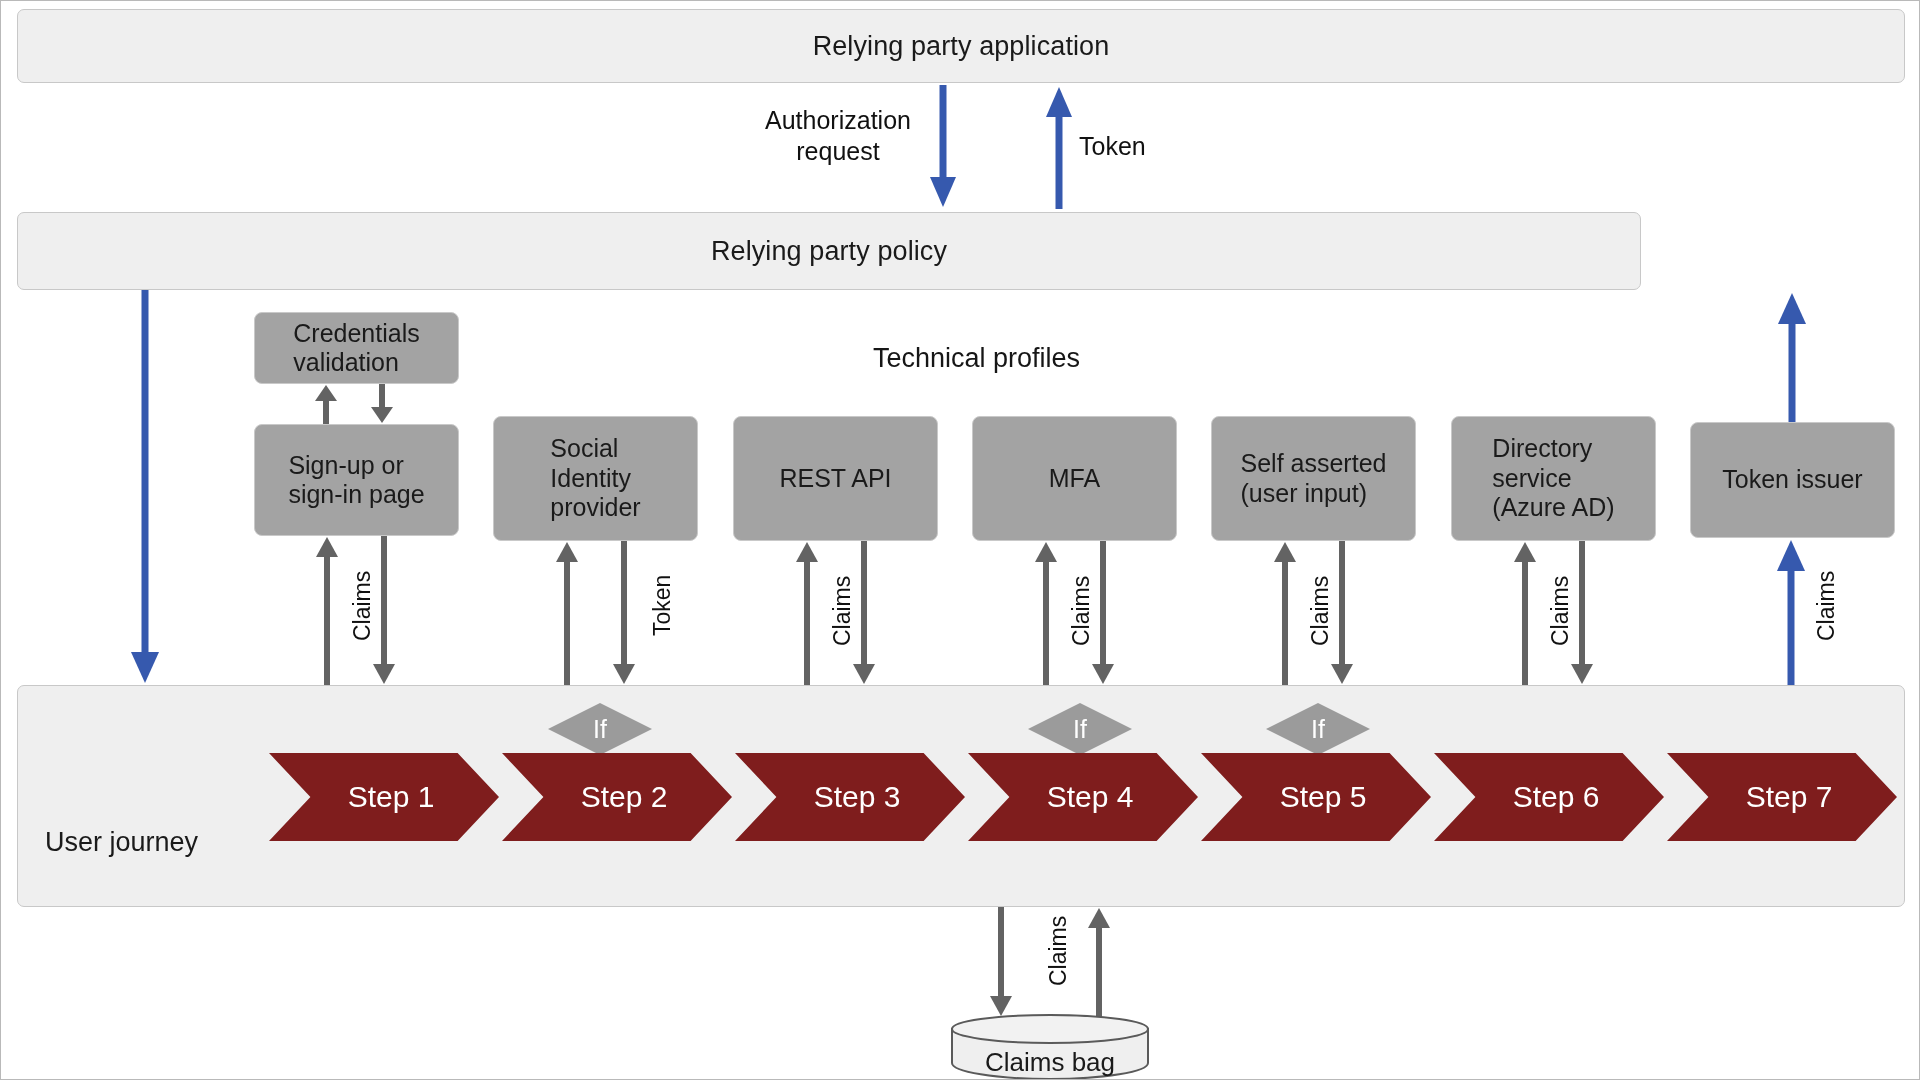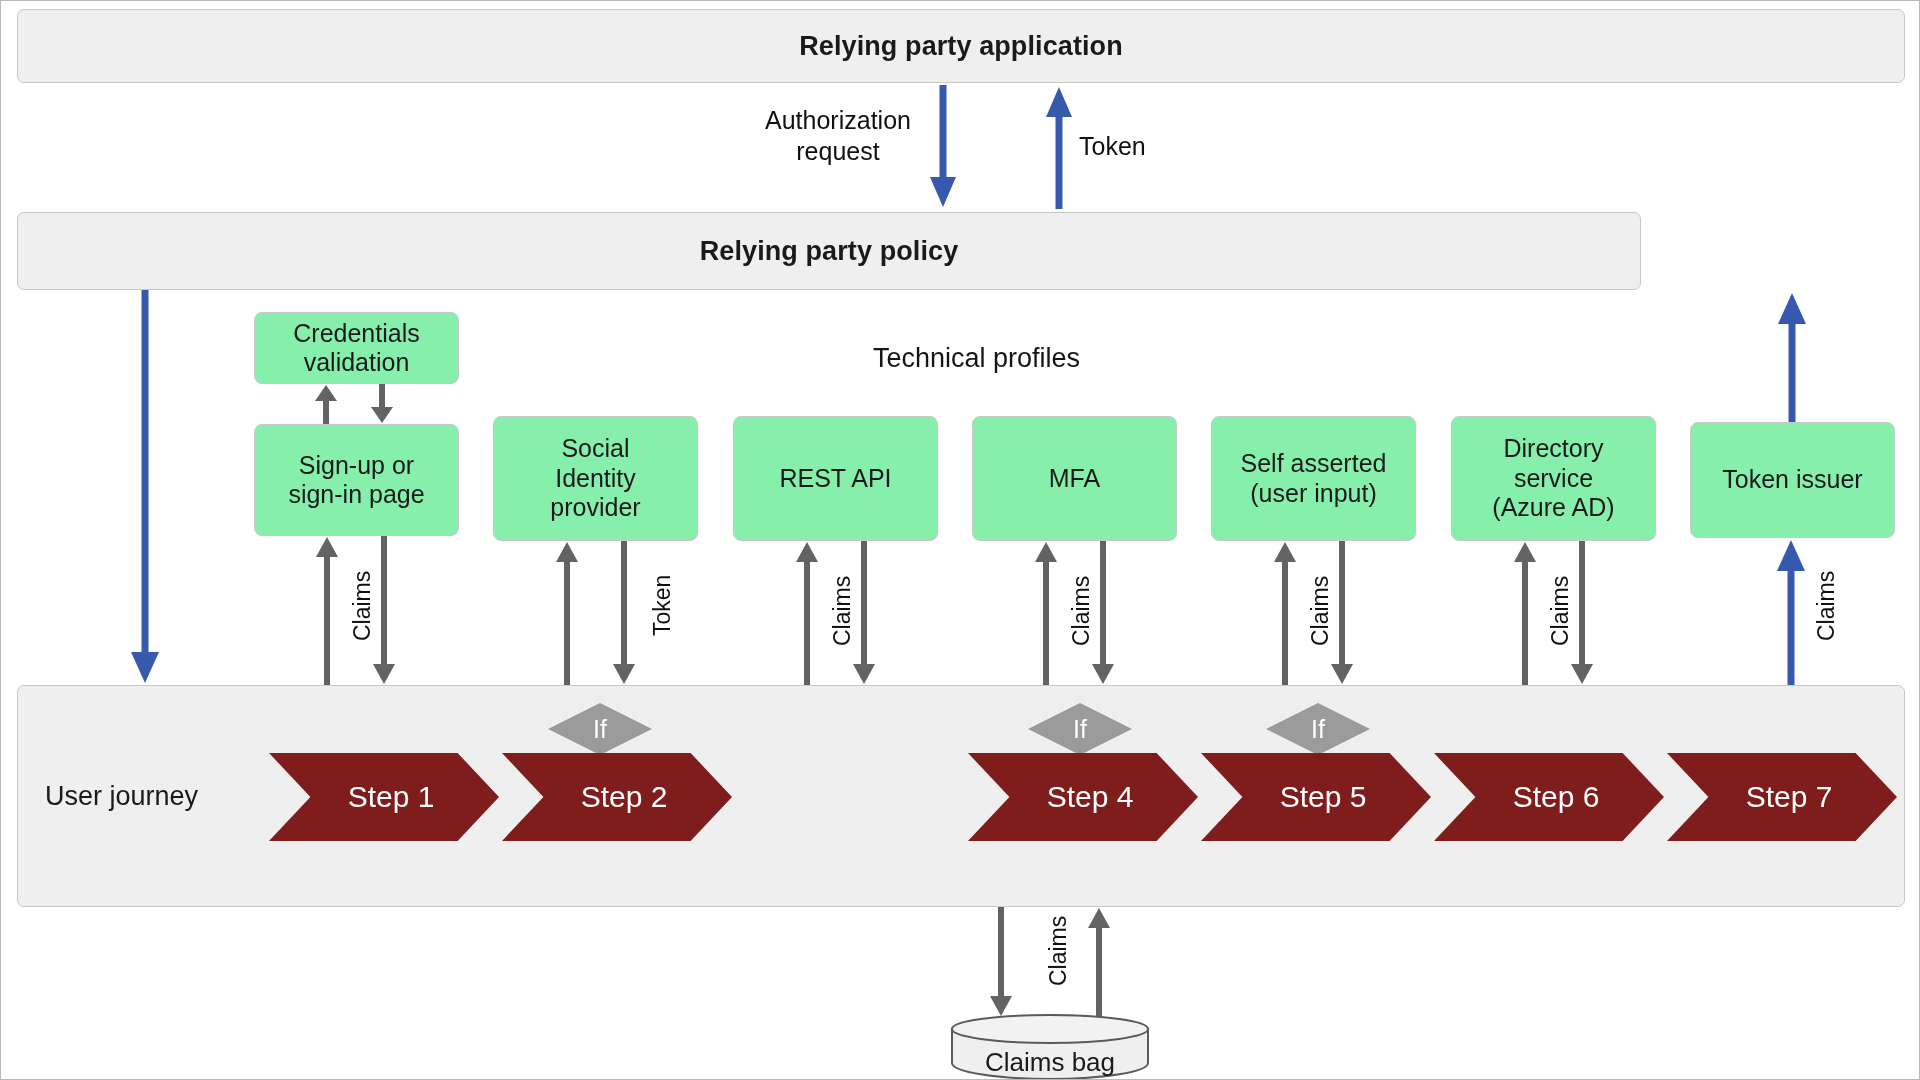--- a/index.html
+++ b/index.html
@@ -21,38 +21,36 @@
   
   .band {
     position: absolute;
     background: #efefef;
     border: 1px solid #c8c8c8;
     border-radius: 7px;
     box-sizing: border-box;
     display: flex;
     align-items: center;
     justify-content: center;
-    font-weight: bold;
   }
   .band-label {
     font-size: 27px;
     color: #1a1a1a;
     letter-spacing: .1px;
   }
 
   .tp-box {
     position: absolute;
-    background: #86efac;
+    background: #a3a3a3;
     border: 1px solid #c9c9c9;
     border-radius: 8px;
     box-sizing: border-box;
     display: flex;
     align-items: center;
     justify-content: center;
-    text-align: center;
     line-height: 1.18;
     font-size: 25px;
     color: #1a1a1a;
   }
 
   .section-title {
     position: absolute;
     font-size: 27px;
     color: #161616;
     white-space: nowrap;
@@ -334,21 +332,21 @@
   <div class="arrow" style="left:1775px; top:537px; width:30px; height:147px;">
     <svg width="30" height="147" viewBox="0 0 30 147">
       <line x1="15" y1="147" x2="15" y2="30" stroke="#3659ae" stroke-width="7"></line>
       <polygon points="15,2 1,33 29,33" fill="#3659ae"></polygon>
     </svg>
   </div>
   <div class="vlabel" style="left:1812px; top:640px;">Claims</div>
 
   <div class="band" style="left:16px; top:684px; width:1888px; height:222px; justify-content:flex-start;"></div>
 
-  <div class="journey-title" style="left:44px; top:780px;">User journey</div>
+  <div class="journey-title" style="left:44px; top:826px;">User journey</div>
 
   <div class="ifdiamond" style="left:545px; top:700px;">
     <svg width="108" height="56" viewBox="0 0 108 56">
       <polygon points="54,2 106,28 54,54 2,28" fill="#9b9b9b"></polygon>
     </svg>
     <div class="dtext">If</div>
   </div>
 
   <div class="ifdiamond" style="left:1025px; top:700px;">
     <svg width="108" height="56" viewBox="0 0 108 56">
@@ -364,20 +362,24 @@
     <div class="dtext">If</div>
   </div>
 
   <div class="chev" style="left:268px; top:752px; width:230px; height:88px;
               clip-path: polygon(0% 0%, 82% 0%, 100% 50%, 82% 100%, 0% 100%, 18% 50%);">
     <span>Step 1</span>
   </div>
   <div class="chev" style="left:501px; top:752px; width:230px; height:88px;
               clip-path: polygon(0% 0%, 82% 0%, 100% 50%, 82% 100%, 0% 100%, 18% 50%);">
     <span>Step 2</span>
+  </div>
+  <div class="chev" style="left:734px; top:752px; width:230px; height:88px;
+              clip-path: polygon(0% 0%, 82% 0%, 100% 50%, 82% 100%, 0% 100%, 18% 50%);">
+    <span>Step 3</span>
   </div>
   <div class="chev" style="left:967px; top:752px; width:230px; height:88px;
               clip-path: polygon(0% 0%, 82% 0%, 100% 50%, 82% 100%, 0% 100%, 18% 50%);">
     <span>Step 4</span>
   </div>
   <div class="chev" style="left:1200px; top:752px; width:230px; height:88px;
               clip-path: polygon(0% 0%, 82% 0%, 100% 50%, 82% 100%, 0% 100%, 18% 50%);">
     <span>Step 5</span>
   </div>
   <div class="chev" style="left:1433px; top:752px; width:230px; height:88px;

